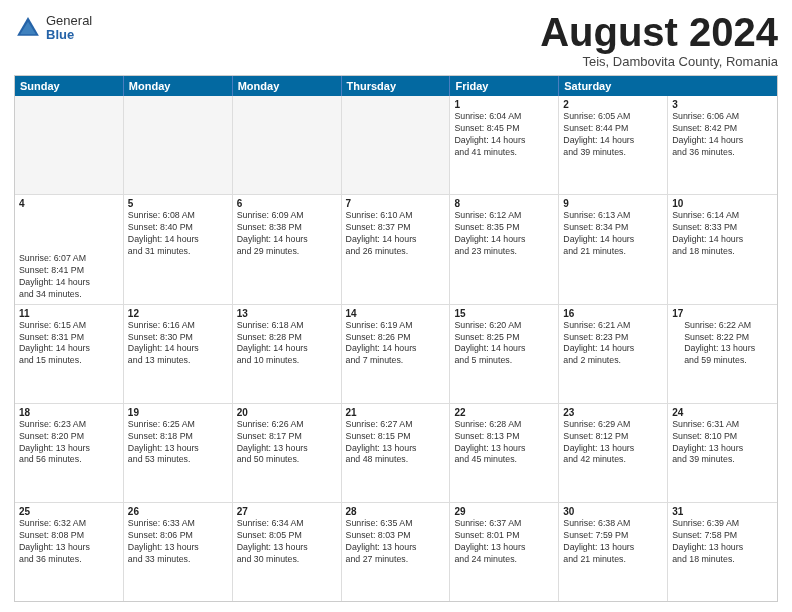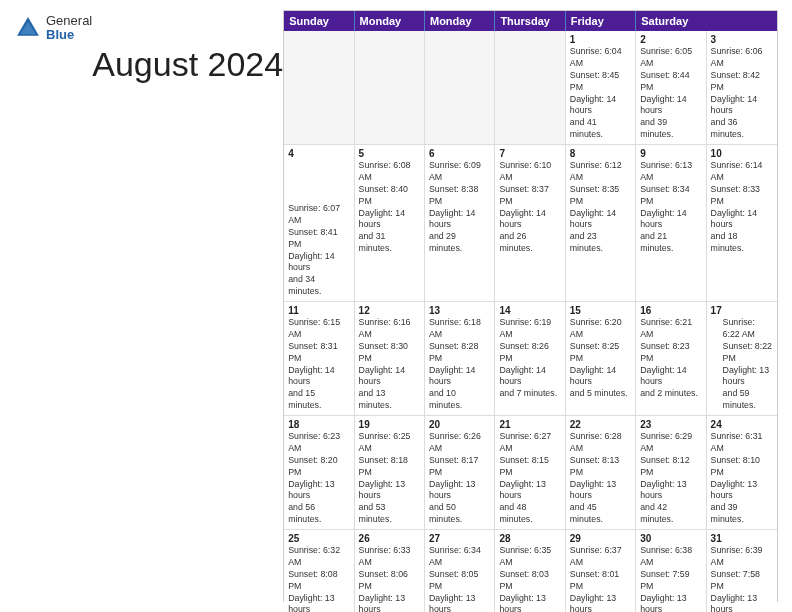--- a/index.html
+++ b/index.html
@@ -8,21 +8,21 @@
       background: #fff;
       width: 792px;
       height: 612px;
       overflow: hidden;
     }
     .page {
       width: 792px;
       height: 612px;
       padding: 10px 14px 10px 14px;
       display: flex;
-      flex-direction: row;
+      flex-direction: column;
     }
     .header {
       display: flex;
       align-items: flex-start;
       justify-content: space-between;
       margin-bottom: 6px;
     }
     .logo {
       display: flex;
       align-items: center;
@@ -45,40 +45,39 @@
       font-weight: bold;
     }
     .logo-icon {
       width: 28px;
       height: 28px;
     }
     .title-block {
       text-align: right;
     }
     .month-title {
-      font-size: 34px;
-      font-weight: normal;
+      font-size: 40px;
+      font-weight: bold;
       color: #222;
       line-height: 1.1;
-      margin-top: 36px;
     }
     .location {
       font-size: 13px;
       color: #444;
     }
     .calendar {
       flex: 1;
       display: flex;
       flex-direction: column;
       border: 1px solid #ccc;
     }
     .cal-header {
       display: grid;
       grid-template-columns: repeat(7, 1fr);
-      background: #4c1d95;
+      background: #0369a1;
     }
     .cal-header-cell {
       color: #fff;
       font-size: 11px;
       font-weight: bold;
       padding: 4px 5px;
       border-right: 1px solid #4a7ec0;
       text-align: left;
     }
     .cal-header-cell:last-child { border-right: none; }
@@ -128,20 +127,21 @@
         <polygon points="18,4 32,28 4,28" fill="#2563a8"></polygon>
         <polygon points="18,10 28,26 8,26" fill="#5a9fd4" opacity="0.5"></polygon>
       </svg>
       <div class="logo-text">
         <span class="logo-general">General</span>
         <span class="logo-blue">Blue</span>
       </div>
     </div>
     <div class="title-block">
       <div class="month-title">August 2024</div>
+      <div class="location">Teis, Dambovita County, Romania</div>
     </div>
   </div>
 
   <div class="calendar">
     <div class="cal-header">
     <div class="cal-header-cell">Sunday</div>
         <div class="cal-header-cell">Monday</div>
         <div class="cal-header-cell">Monday</div>
         <div class="cal-header-cell">Thursday</div>
         <div class="cal-header-cell">Friday</div>

